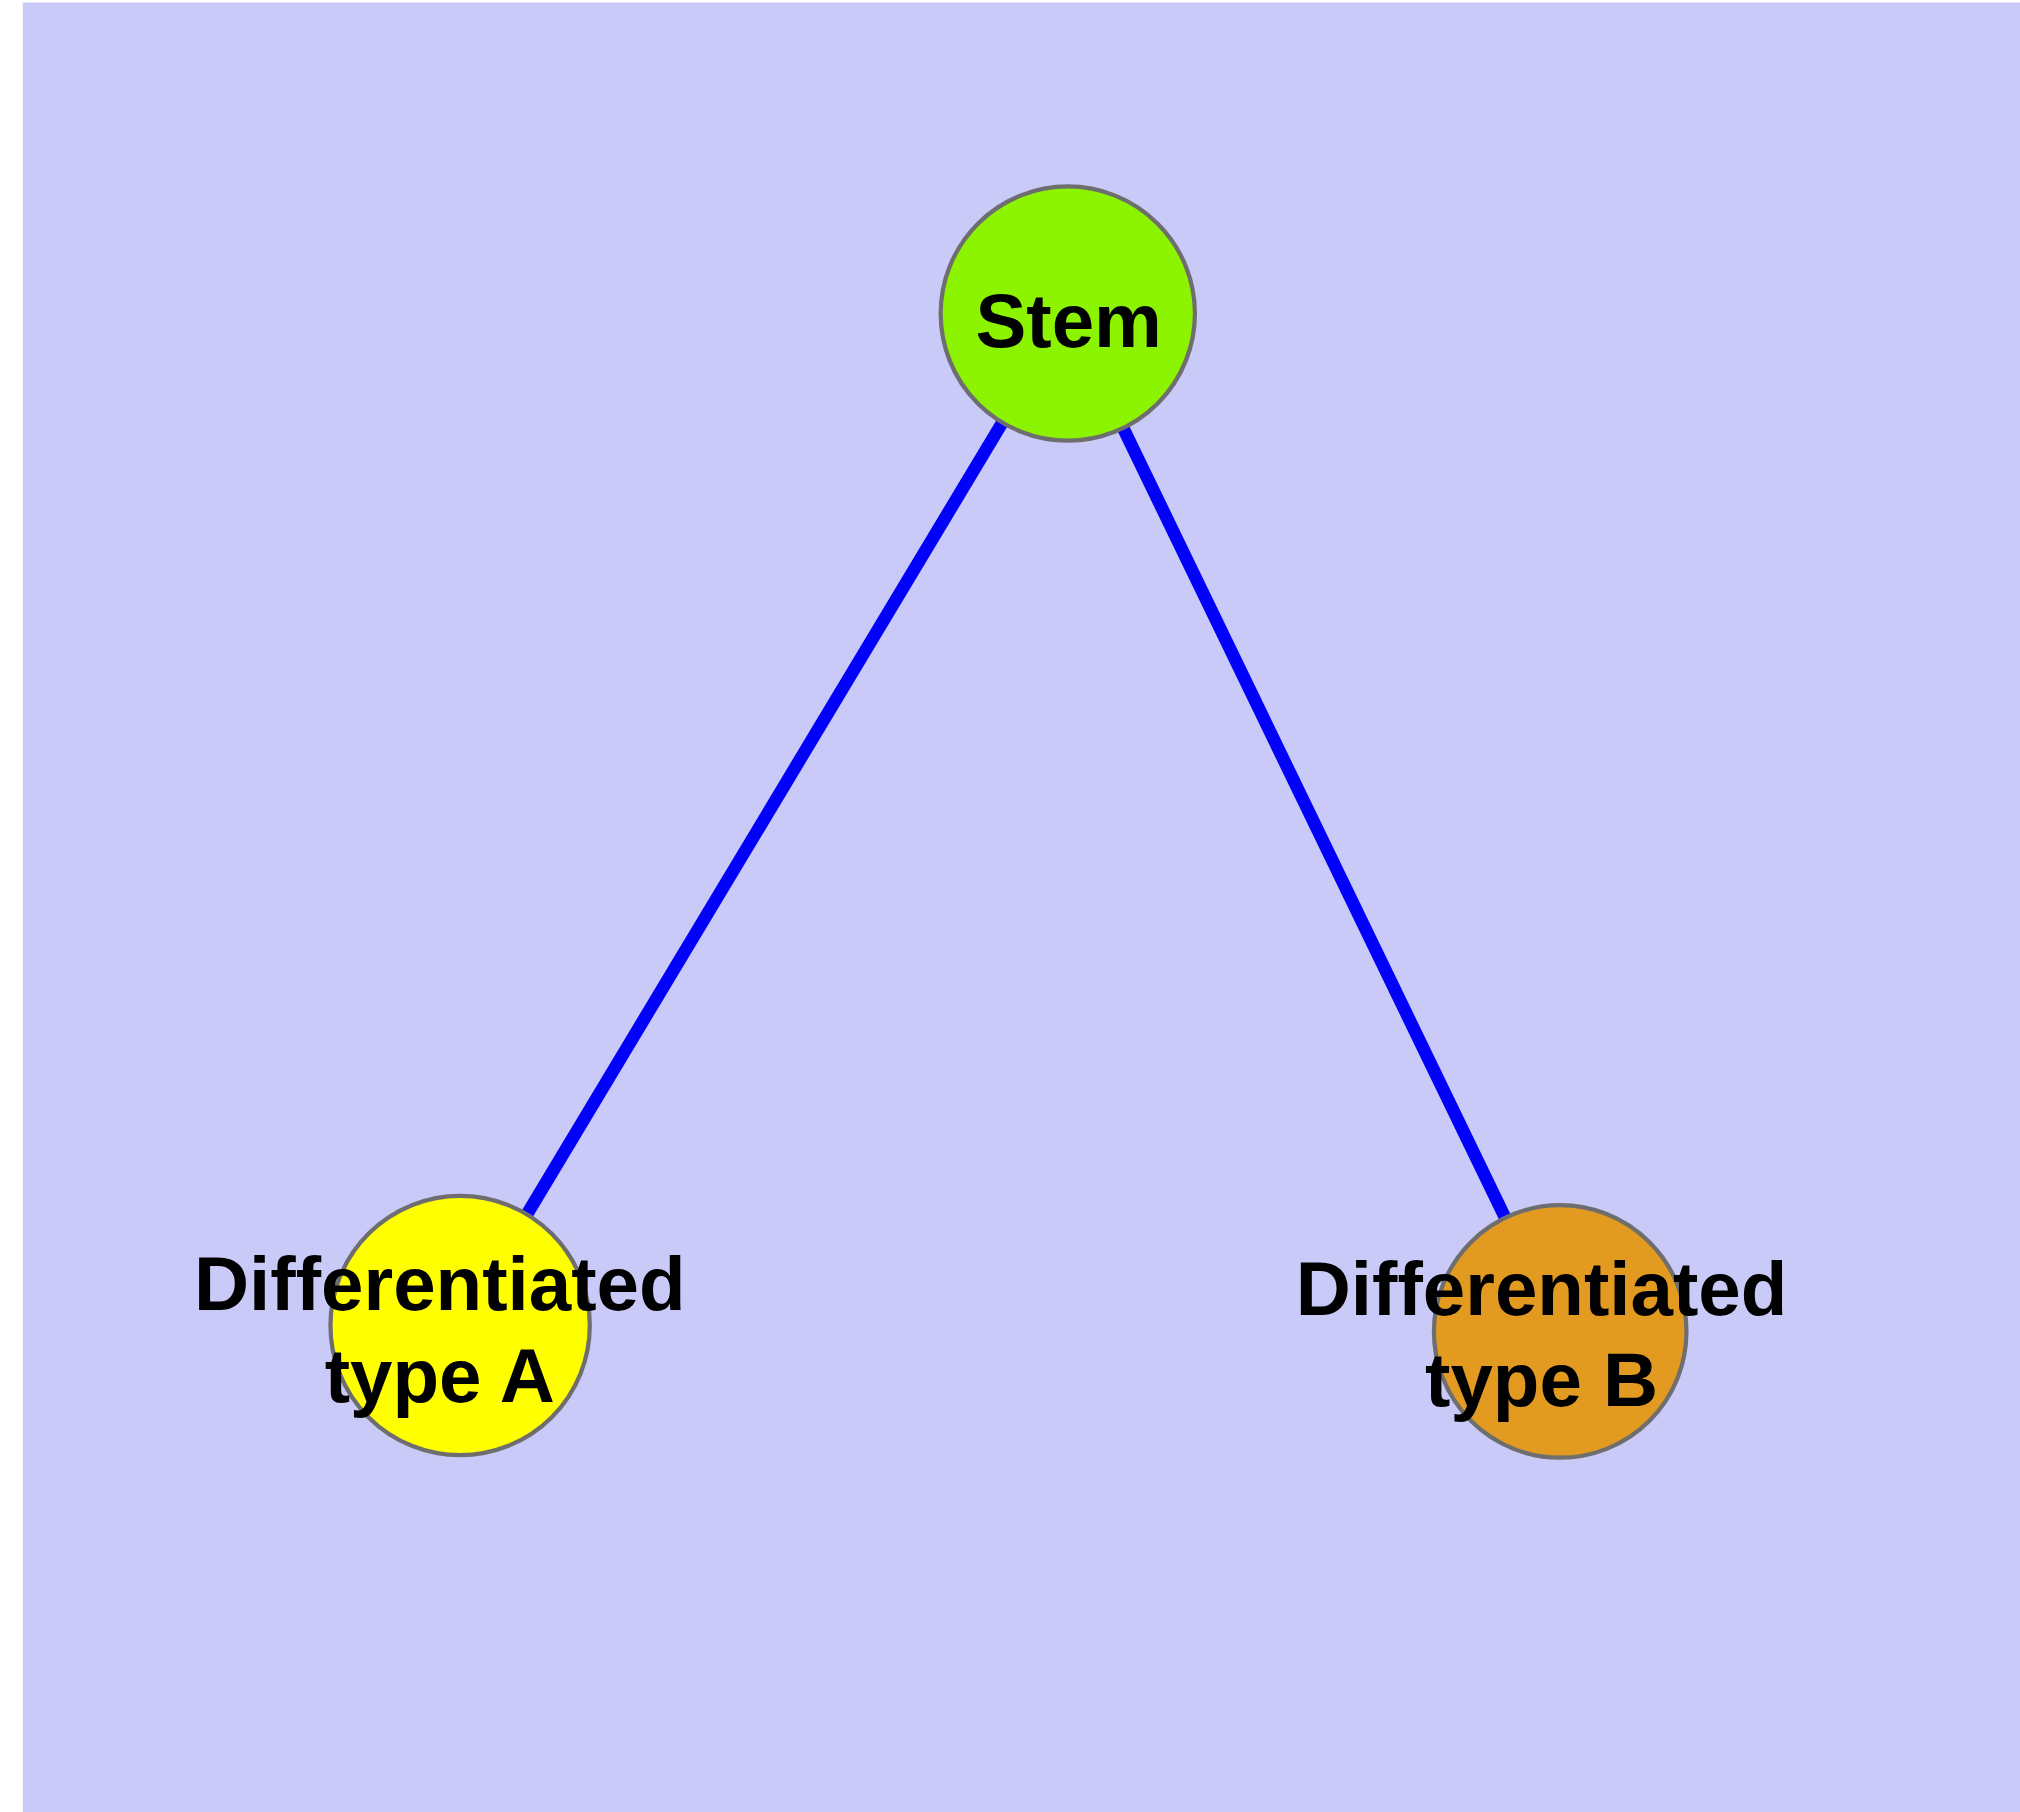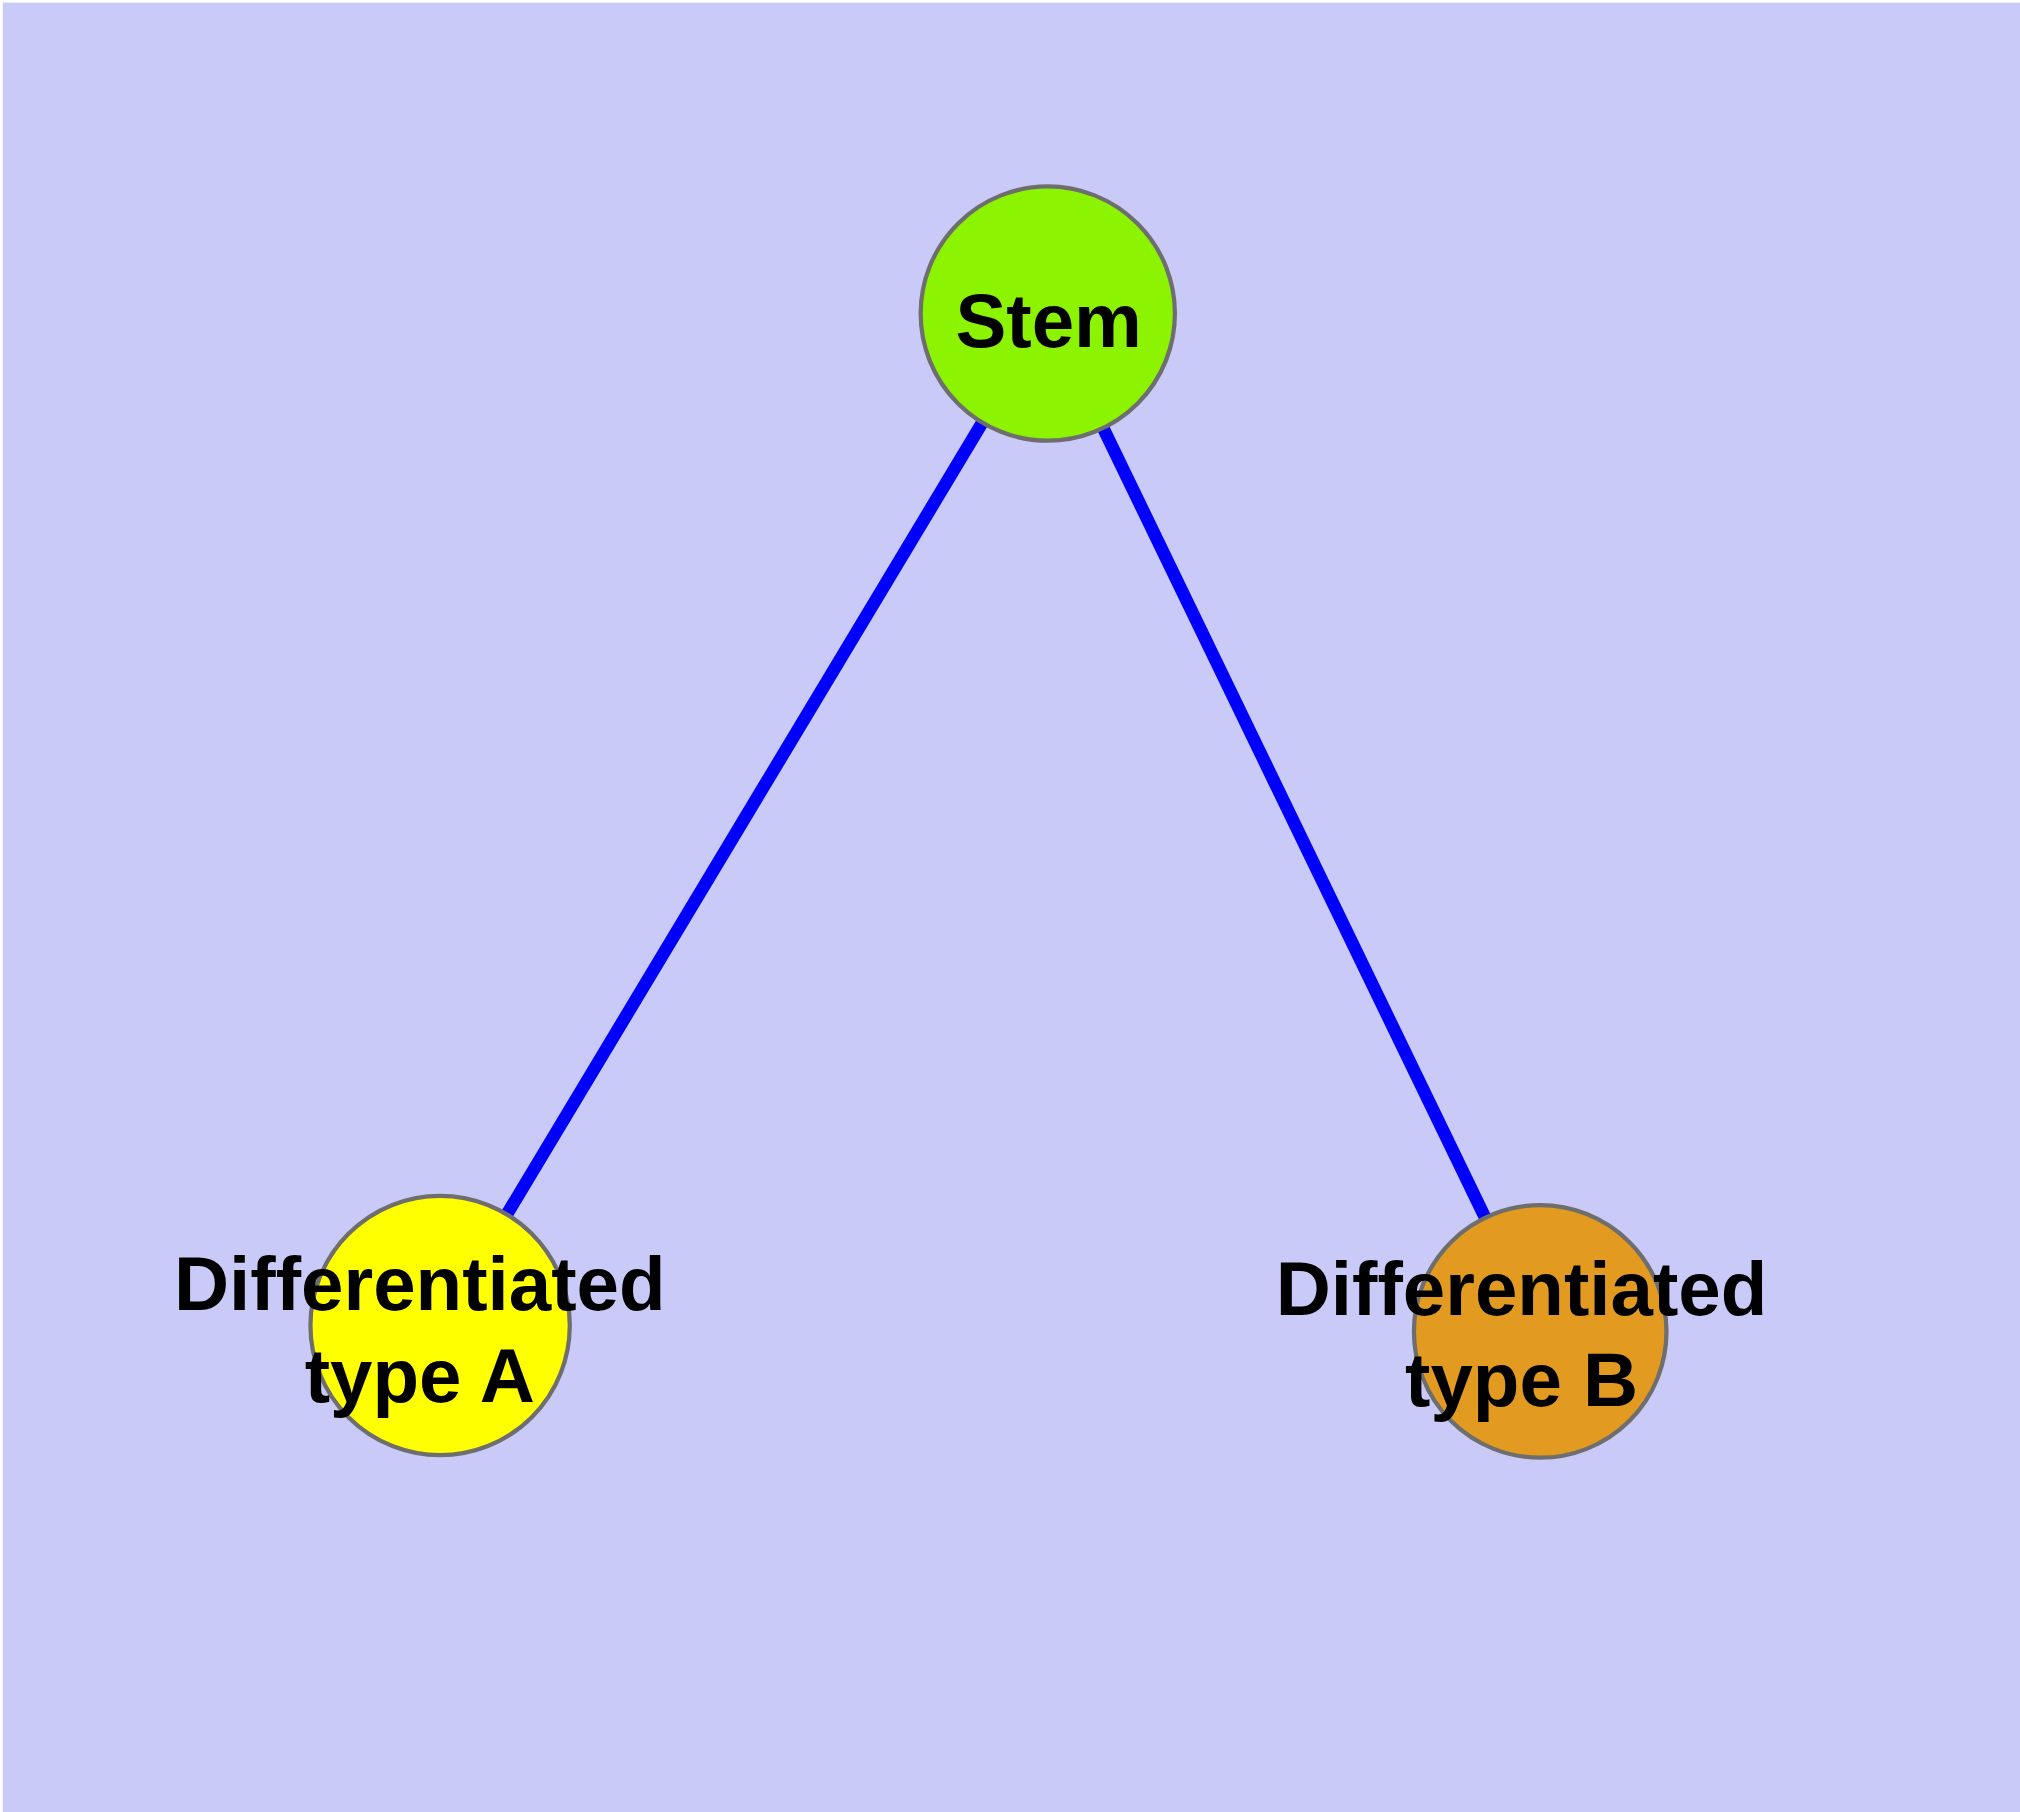--- a/index.html
+++ b/index.html
@@ -8,20 +8,21 @@
     background: #ffffff;
     width: 2021px;
     height: 1812px;
     overflow: hidden;
     font-family: "Liberation Sans", sans-serif;
   }
   .diagram-wrap {
     position: relative;
     width: 1909px;
     height: 1812px;
+    margin-left: 20px;
   }
   svg {
     display: block;
   }
   .node-circle {
     stroke-width: 5px;
   }
   .edge-line {
     stroke-width: 15px;
     fill: none;

